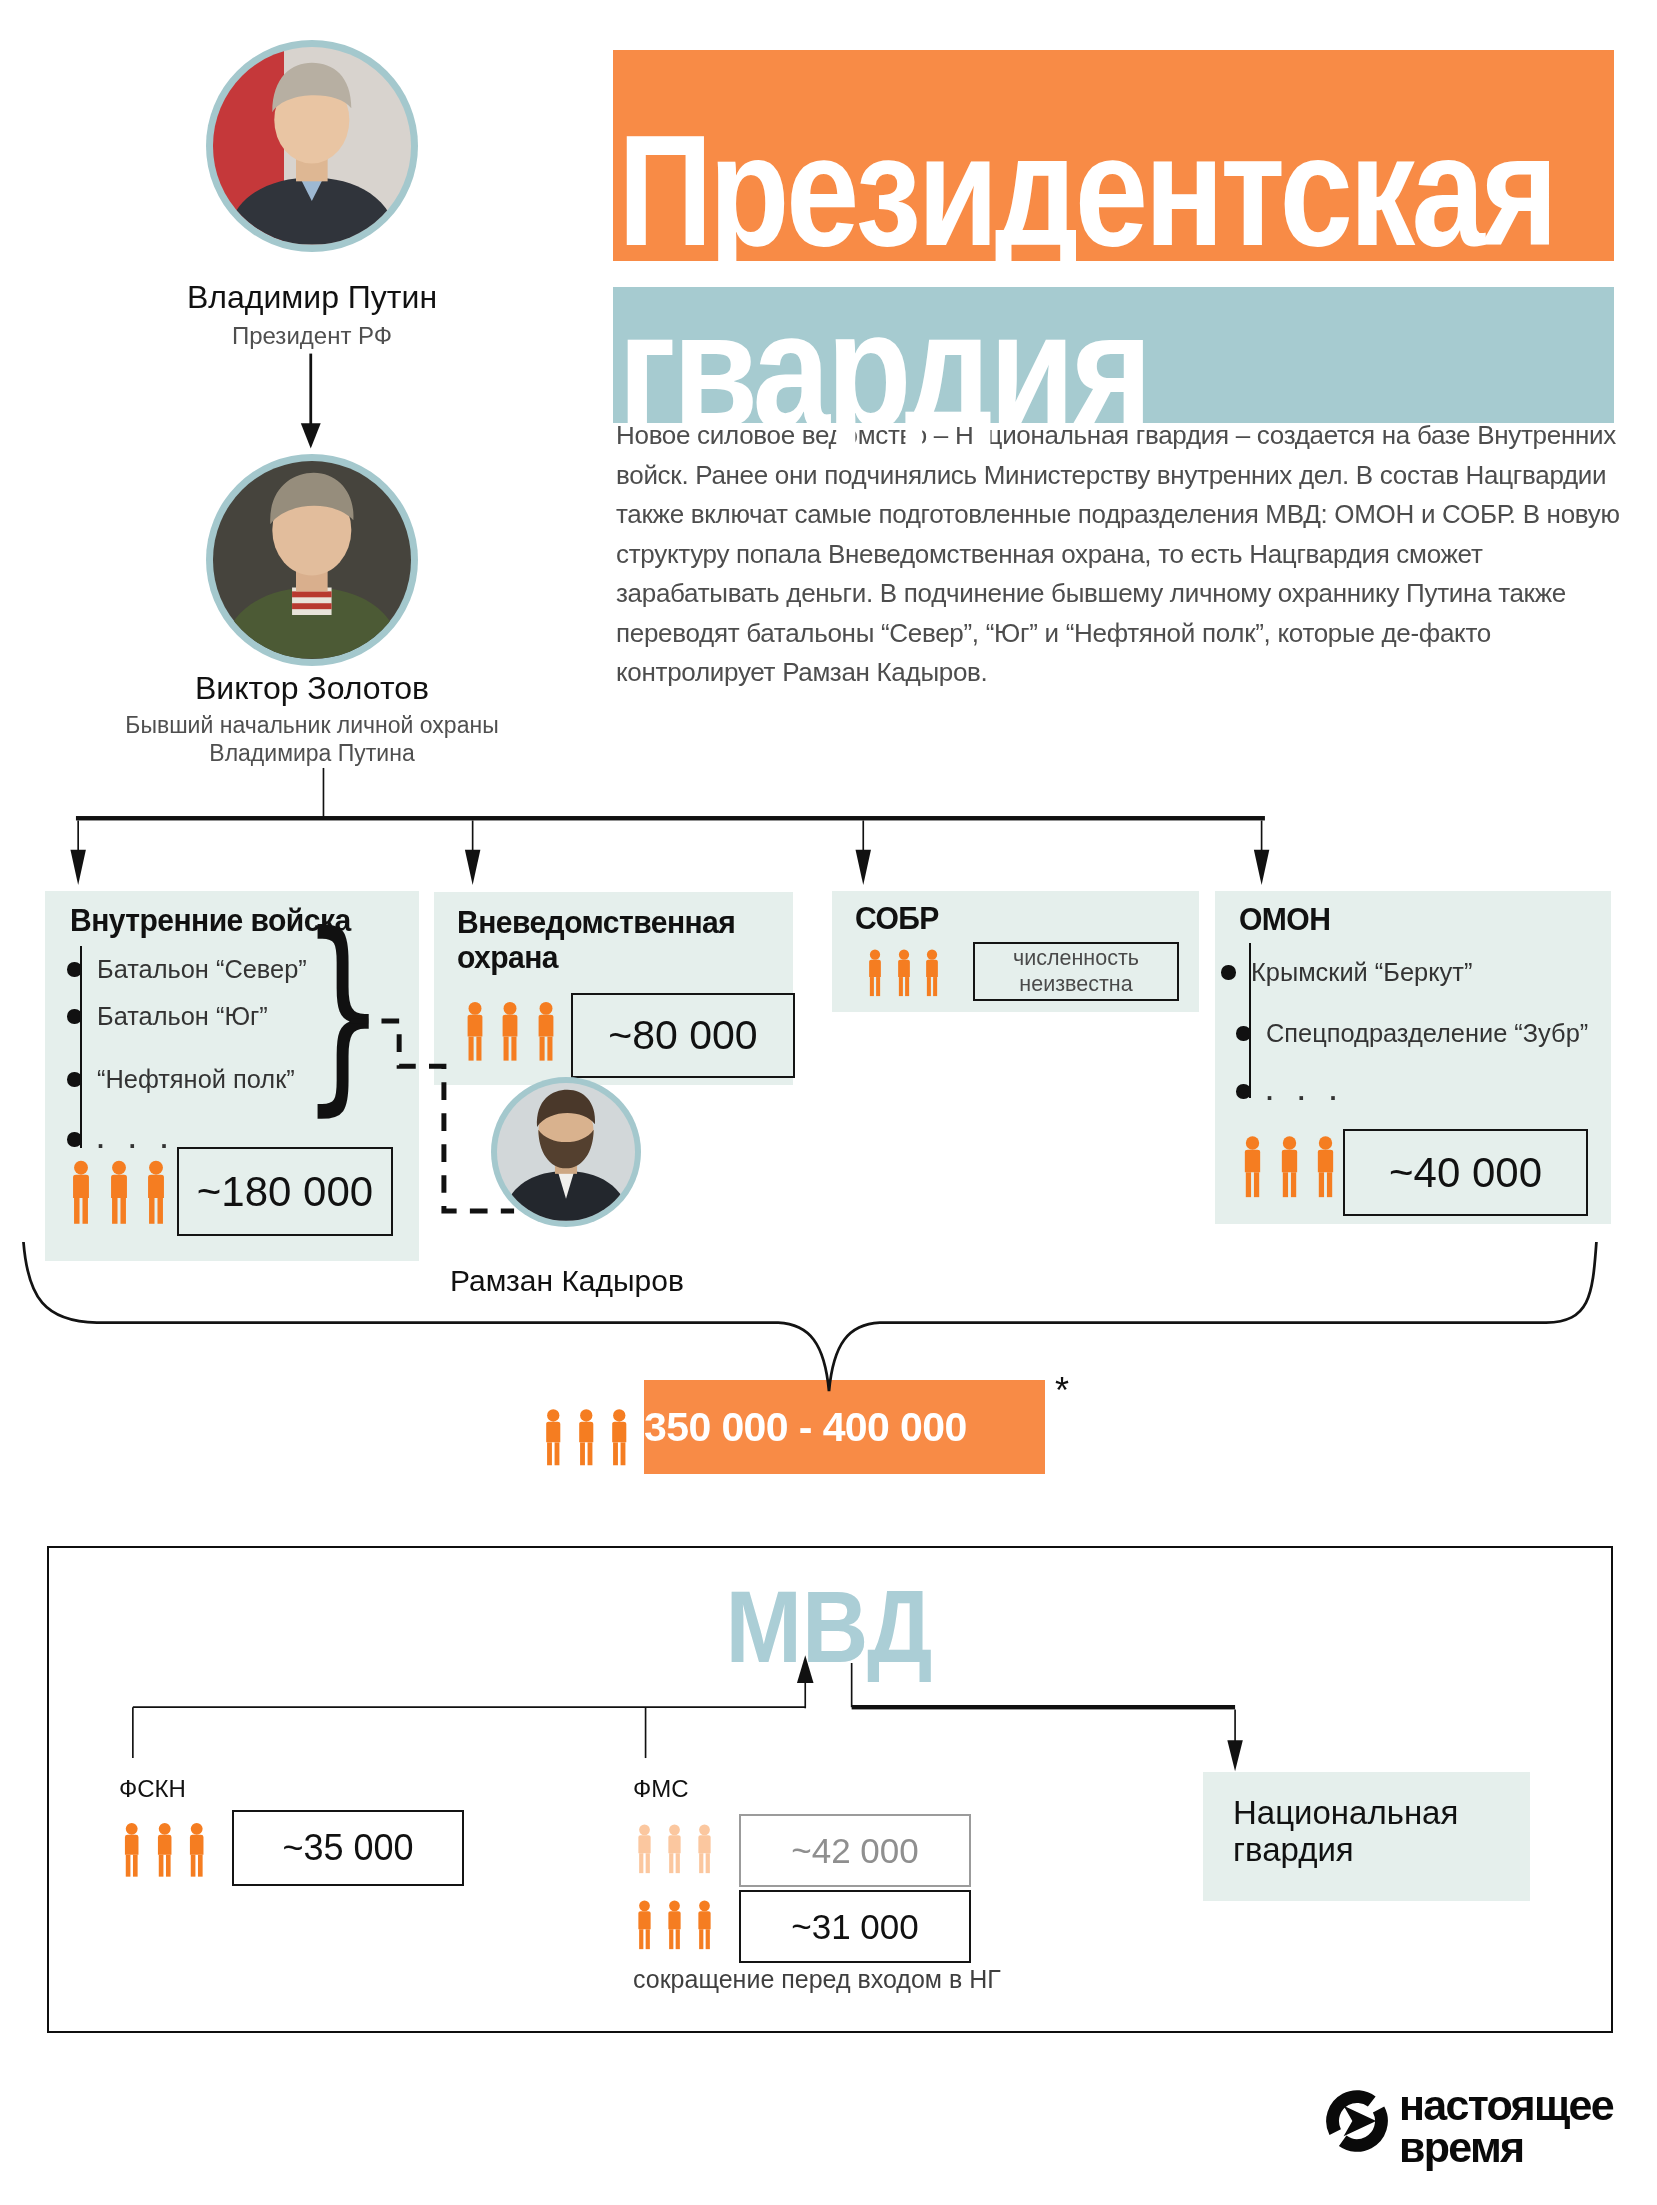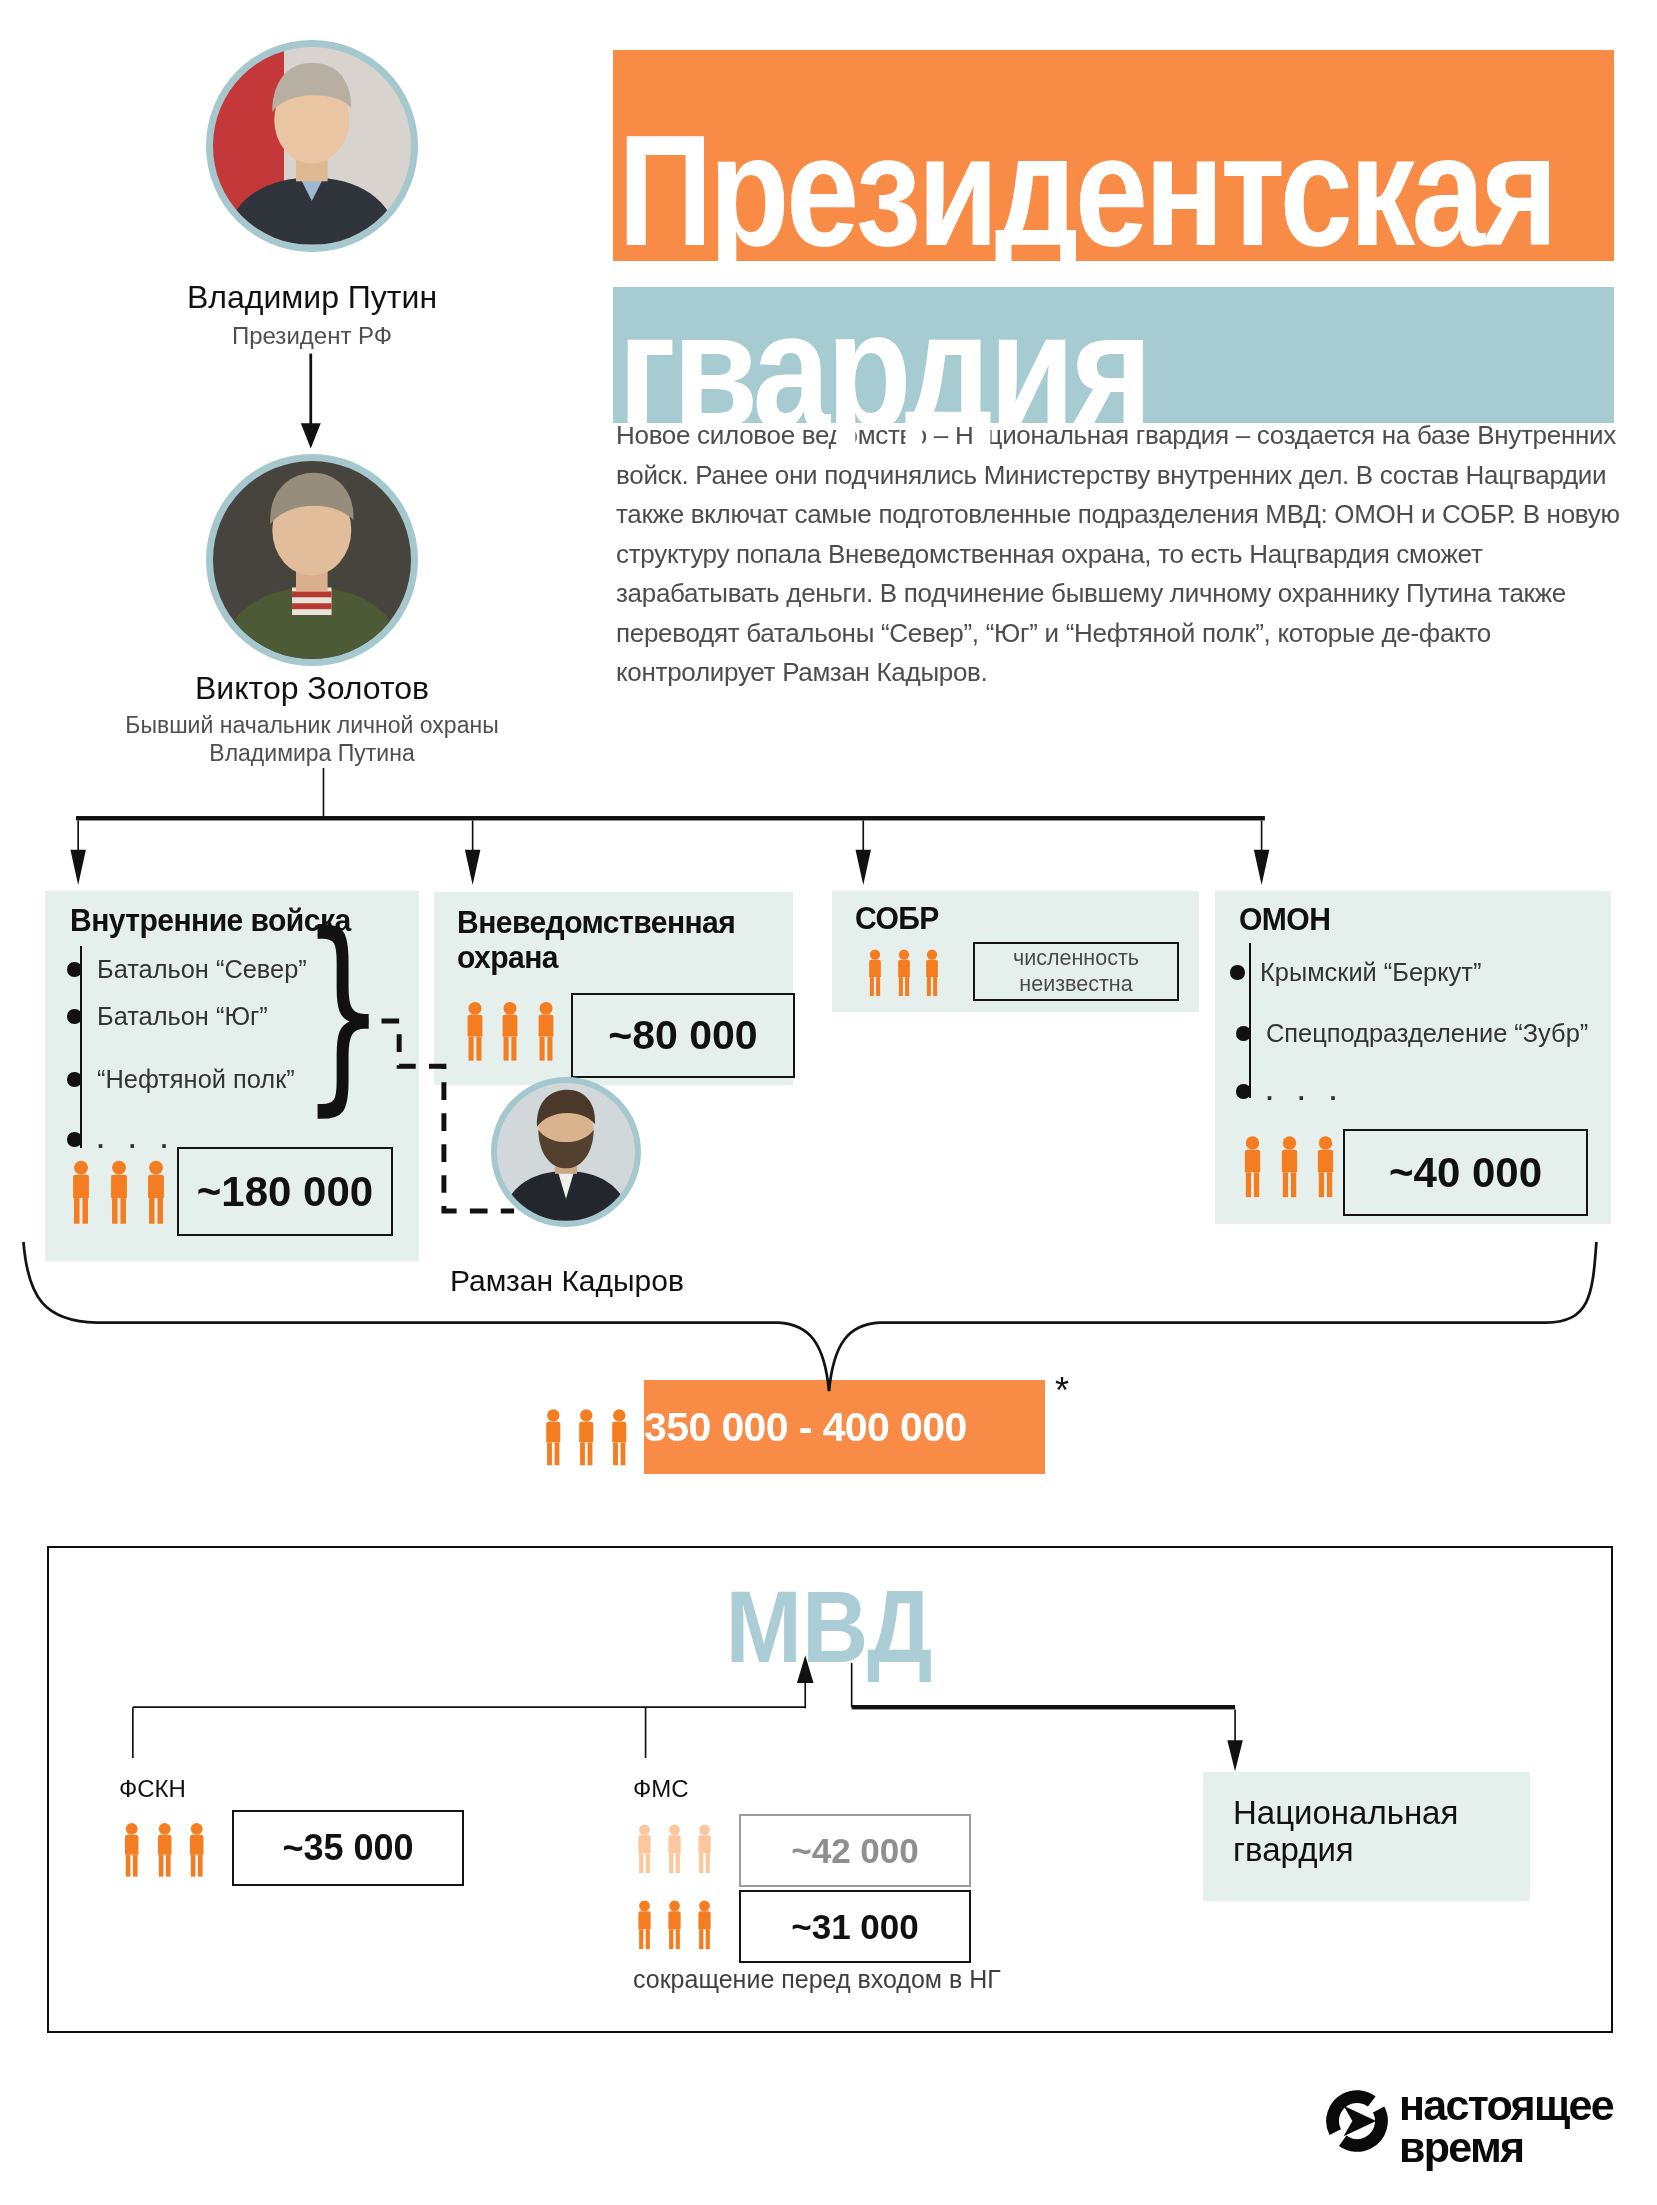--- a/index.html
+++ b/index.html
@@ -31,21 +31,21 @@
           transform:scaleX(.94);transform-origin:0 0;white-space:nowrap;line-height:1.08}
   .rail{position:absolute;width:1.7px;background:#111}
   .bitem{position:absolute;font-size:25.4px;color:#333;padding-left:32px;white-space:nowrap}
   .bitem::before{content:"";position:absolute;left:2.2px;top:50%;margin-top:-7.2px;width:14.4px;height:14.4px;
           border-radius:50%;background:#111}
   .dots{font-weight:700;letter-spacing:8.8px}
   .icons{position:absolute;display:flex;gap:7.7px;color:#f57d21;z-index:3}
   .icons.pale{color:#fbc79f}
   .icons svg{display:block}
   .vbox{position:absolute;border:2.8px solid #141414;display:flex;align-items:center;justify-content:center;
-        font-weight:700;white-space:nowrap;z-index:3}
+        font-weight:400;white-space:nowrap;z-index:3}
   .wbg{background:#fff}
   .brace-char{position:absolute;font-size:221px;line-height:1;transform:scale(.6,.95);
         transform-origin:0 0;z-index:4;font-family:"DejaVu Sans",sans-serif;color:#111}
   
   .obox{position:absolute;background:#f88b46;color:#fff;font-weight:700;display:flex;align-items:center;
         z-index:3;letter-spacing:-0.6px}
   .footnote{position:absolute;font-size:25px;color:#3c3c3c;text-align:right}
   .sup{font-size:32px;vertical-align:8.8px}
   
   .bigbox{position:absolute;border:2.2px solid #0f0f0f;background:#fff;z-index:1}
@@ -169,21 +169,21 @@
     </div>
     <div class="vbox" style="left:141px;top:51px;width:202px;height:55px;font-size:21.5px;font-weight:400;color:#4a4a4a;line-height:1.2;border-width:2.2px;text-align:center;flex-direction:column">
       <span>численность</span>
       <span>неизвестна</span>
     </div>
   </div>
 
   <div class="panel" style="left:1215px;top:891px;width:396px;height:333px">
     <div class="ptitle" style="left:24px;top:11px">ОМОН</div>
     <div class="rail" style="left:34px;top:52px;height:155px"></div>
-    <div class="bitem" style="left:13px;top:67px">Крымский “Беркут”</div>
+    <div class="bitem" style="left:4px;top:67px">Крымский “Беркут”</div>
     <div class="bitem" style="left:19px;top:128px">Спецподразделение “Зубр”</div>
     <div class="bitem dots" style="left:19px;top:186px">. . .</div>
     <div class="icons" style="left:23px;top:239px">
       <svg width="29" height="74" viewBox="0 0 52 134">
           <use href="#person"></use>
         </svg>
       <svg width="29" height="74" viewBox="0 0 52 134">
           <use href="#person"></use>
         </svg>
       <svg width="29" height="74" viewBox="0 0 52 134">

